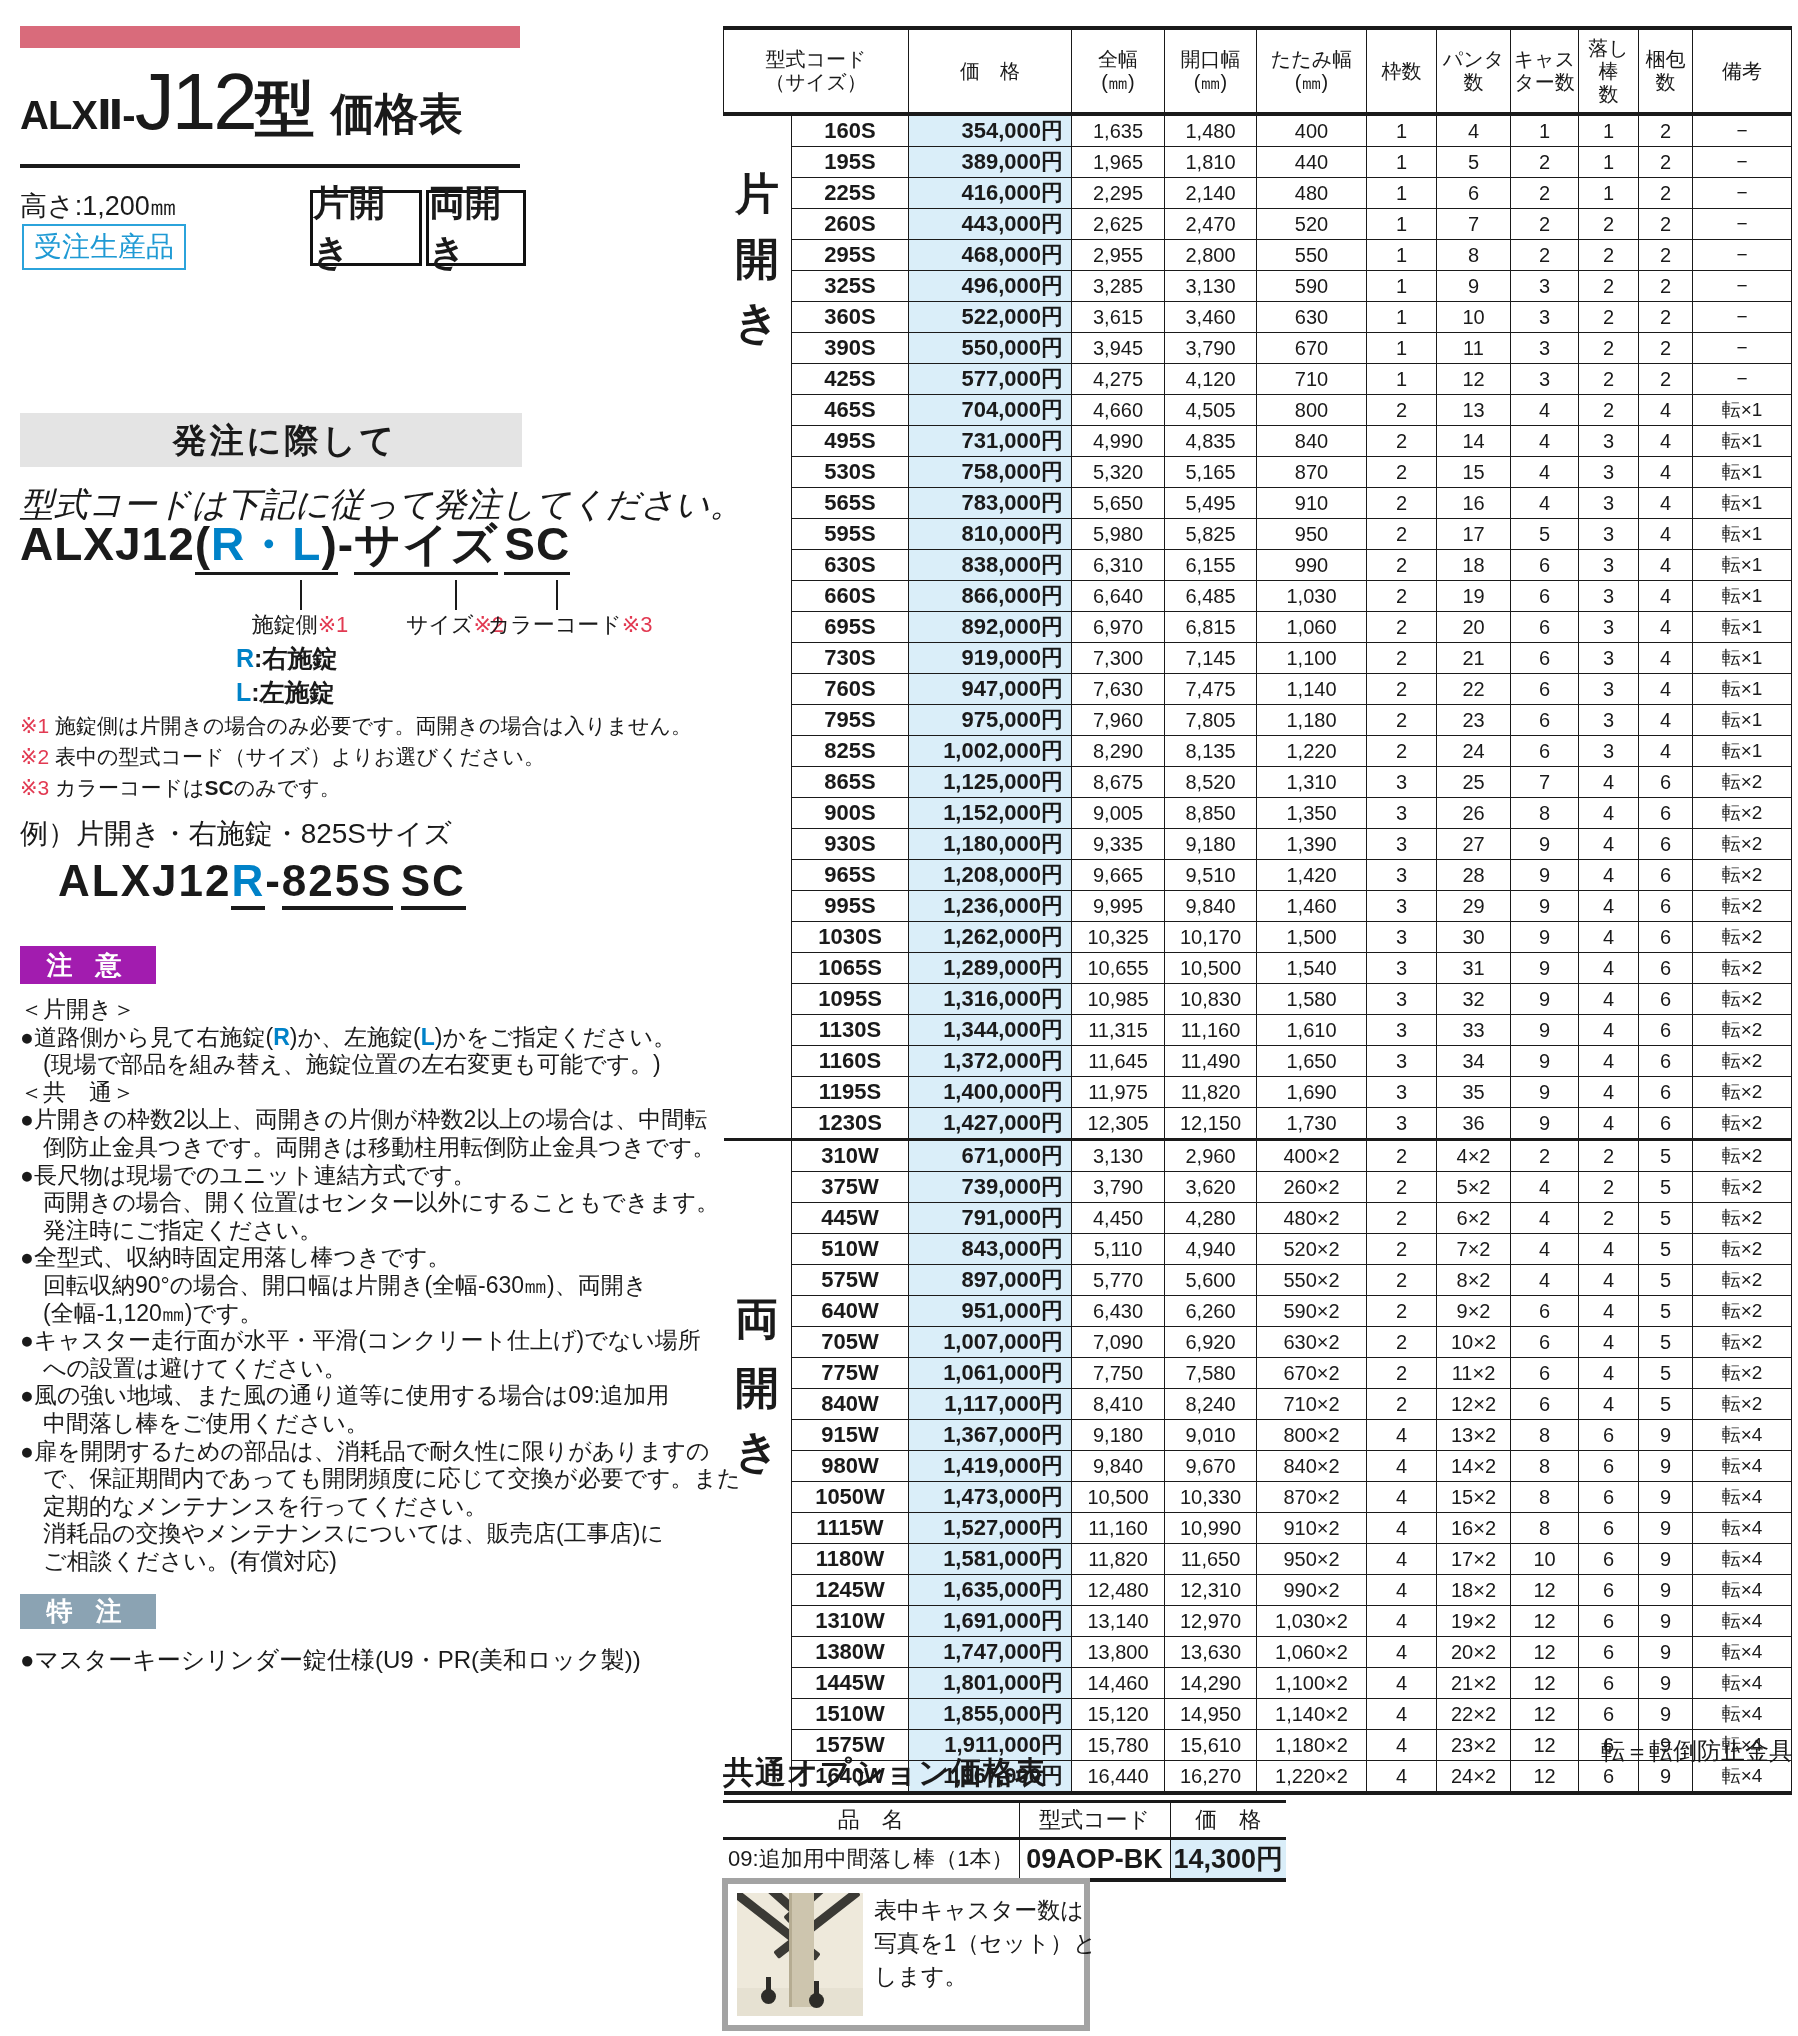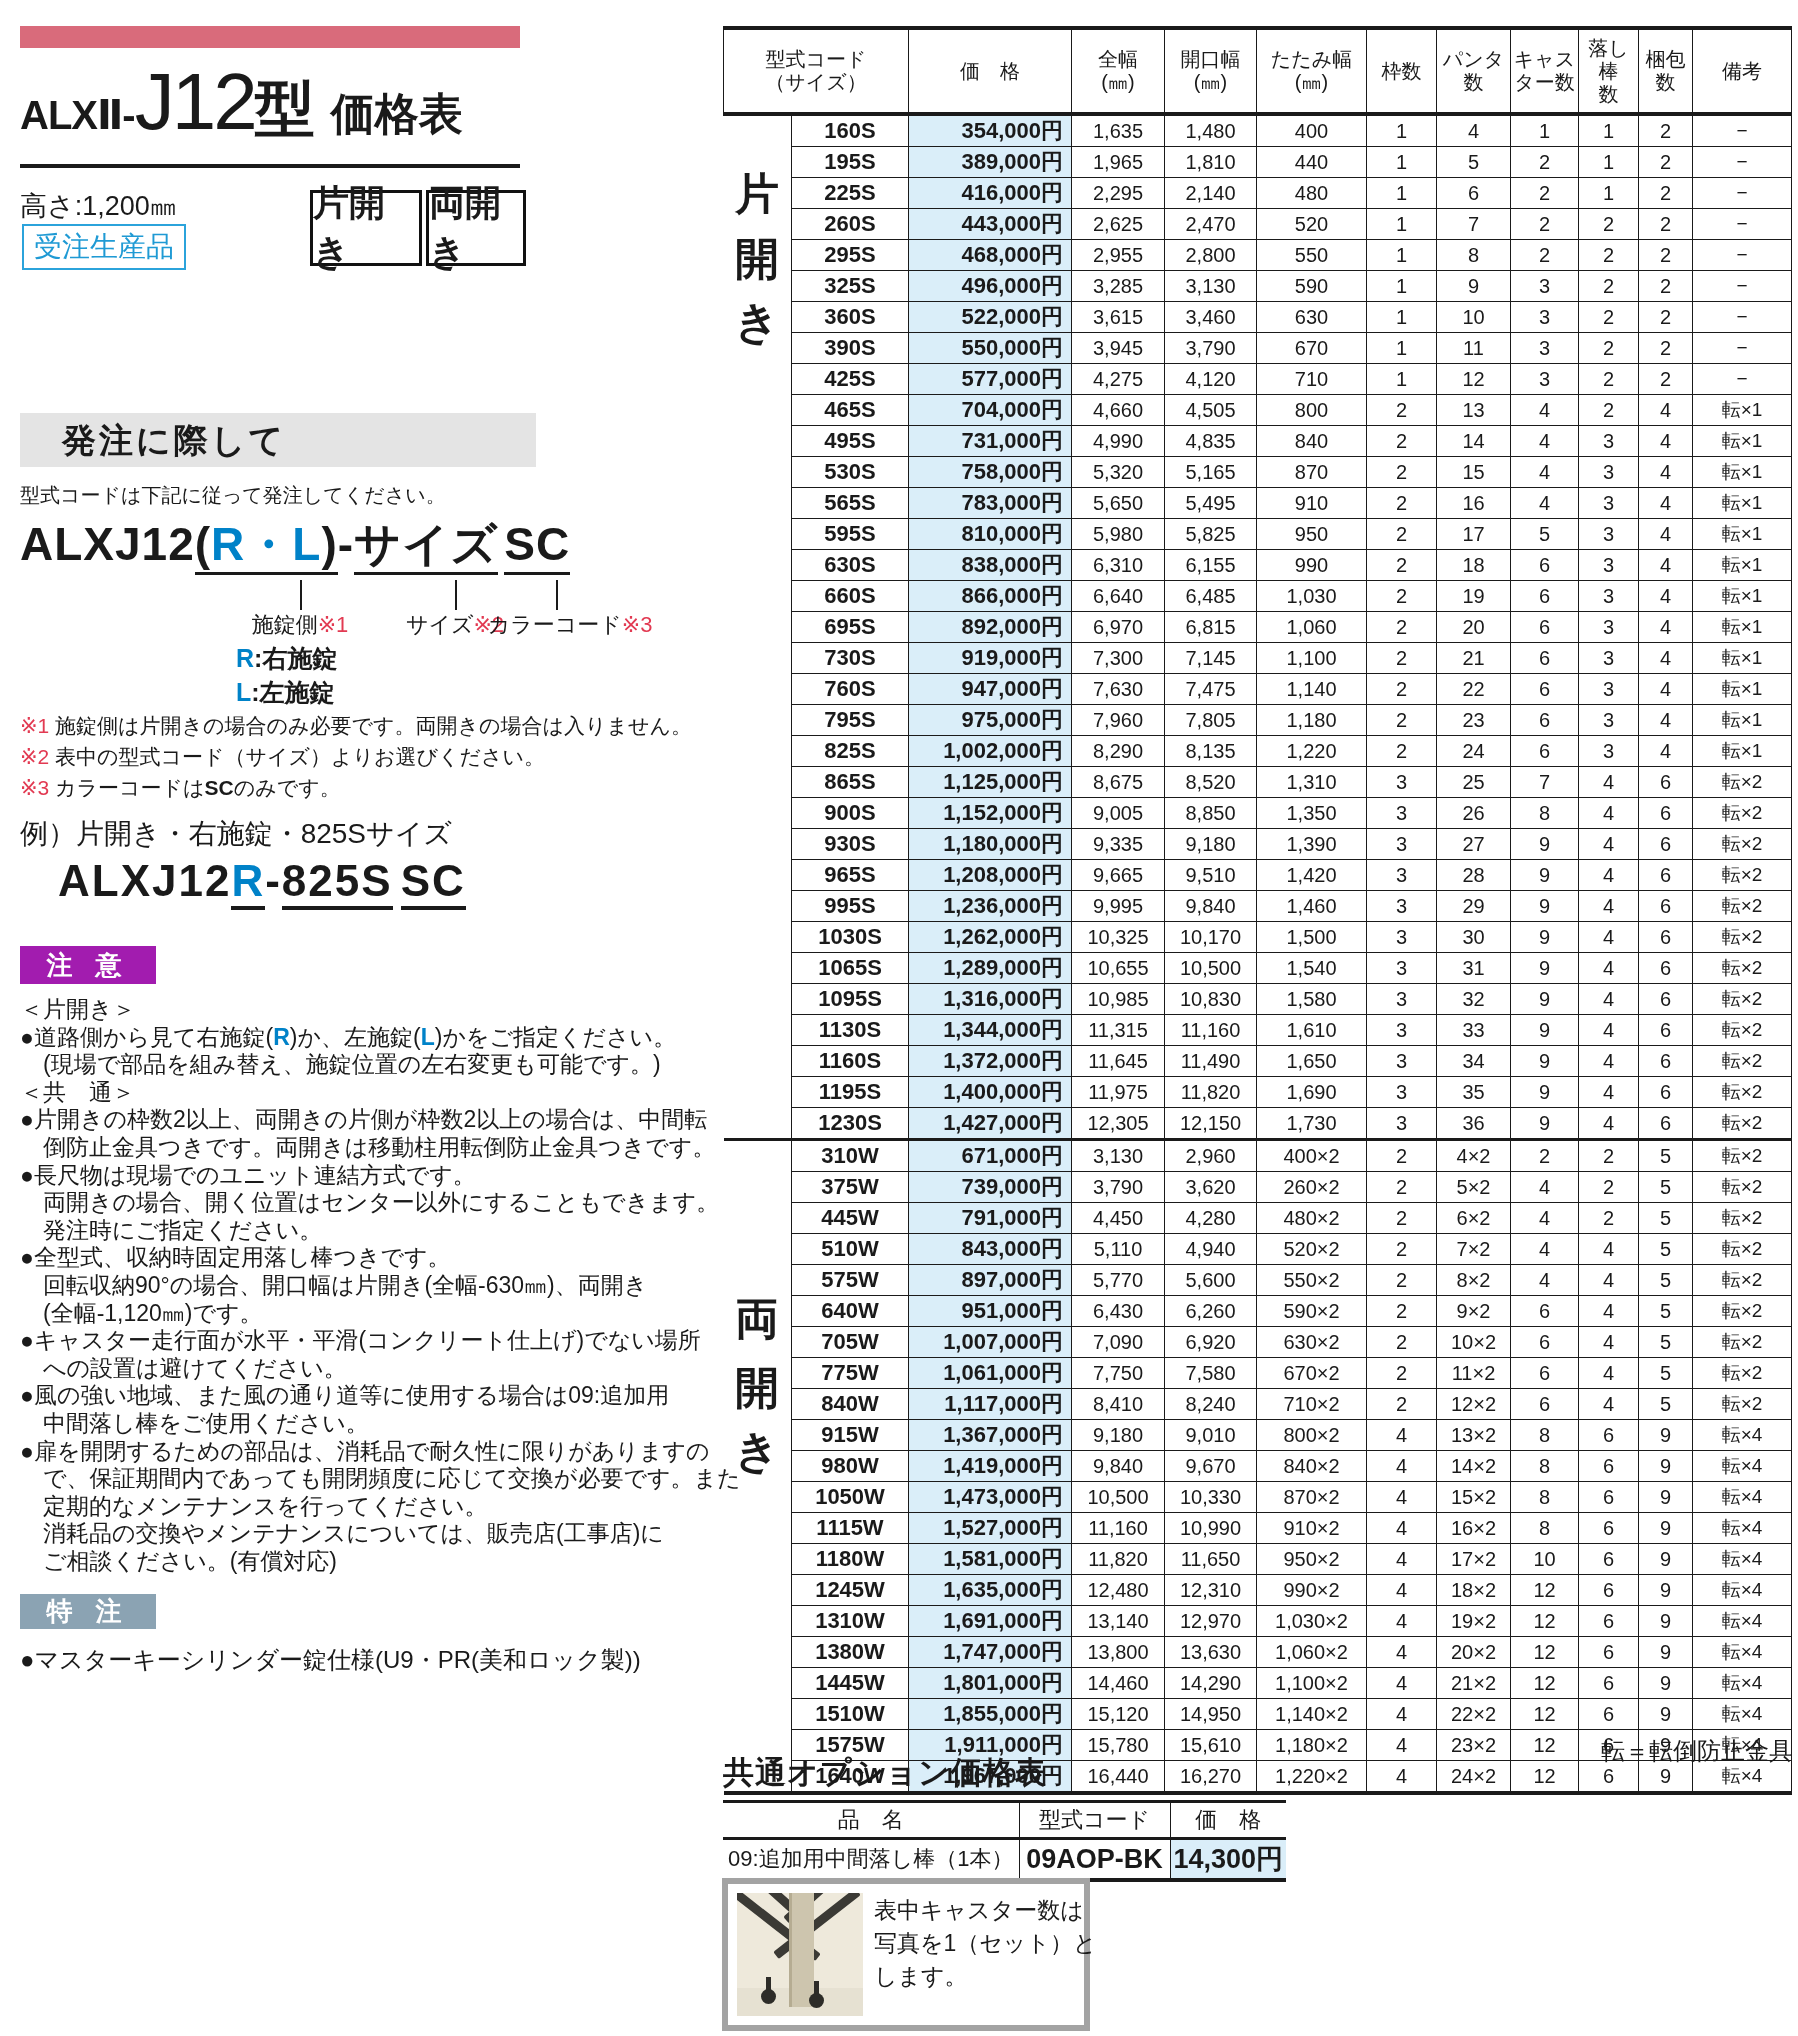--- a/index.html
+++ b/index.html
@@ -21,22 +21,22 @@
   #title-rule{left:20px;top:164px;width:500px;height:4px;background:#1a1a1a;}
   #height-label{left:20px;top:188px;font-size:27px;}
   #order-badge{left:22px;top:224px;border:2px solid #2ba3db;color:#1f9ad4;
                font-size:28px;padding:2px 10px;}
   .tag-box{top:190px;height:70px;border:3px solid #111;display:flex;
            align-items:center;justify-content:center;font-size:36px;font-weight:700;}
   #tag-kata{left:310px;width:106px;}
   #tag-ryo{left:426px;width:94px;}
 
   #order-head{left:20px;top:413px;width:474px;height:54px;background:#e4e4e4;
-              font-size:34px;font-weight:700;line-height:54px;padding-left:42px;letter-spacing:3px;}
-  #order-inst{left:20px;top:482px;font-size:20px;}
+              font-size:34px;font-weight:700;line-height:54px;padding-left:28px;letter-spacing:3px;text-align:center;}
+  #order-inst{left:20px;top:482px;font-size:34px;font-style:italic;}
   #big-code{left:20px;top:514px;font-size:46px;font-weight:700;white-space:nowrap;letter-spacing:1px;}
   #big-code .ul{border-bottom:3px solid #1a1a1a;padding-bottom:2px;}
   .vline{width:2px;background:#1a1a1a;top:580px;height:30px;}
   .code-label{top:610px;font-size:22px;white-space:nowrap;transform:translateX(-50%);}
   .lock-line{left:236px;font-size:25px;font-weight:700;}
   .footnote{left:20px;font-size:21px;white-space:nowrap;}
   #example-label{left:20px;top:815px;font-size:28px;}
   #example-code{left:58px;top:856px;font-size:44px;font-weight:700;letter-spacing:2px;white-space:nowrap;}
   #example-code .ul{border-bottom:4px solid #1a1a1a;padding-bottom:1px;}
   .badge{left:20px;width:136px;height:38px;color:#fff;font-size:26px;font-weight:700;

